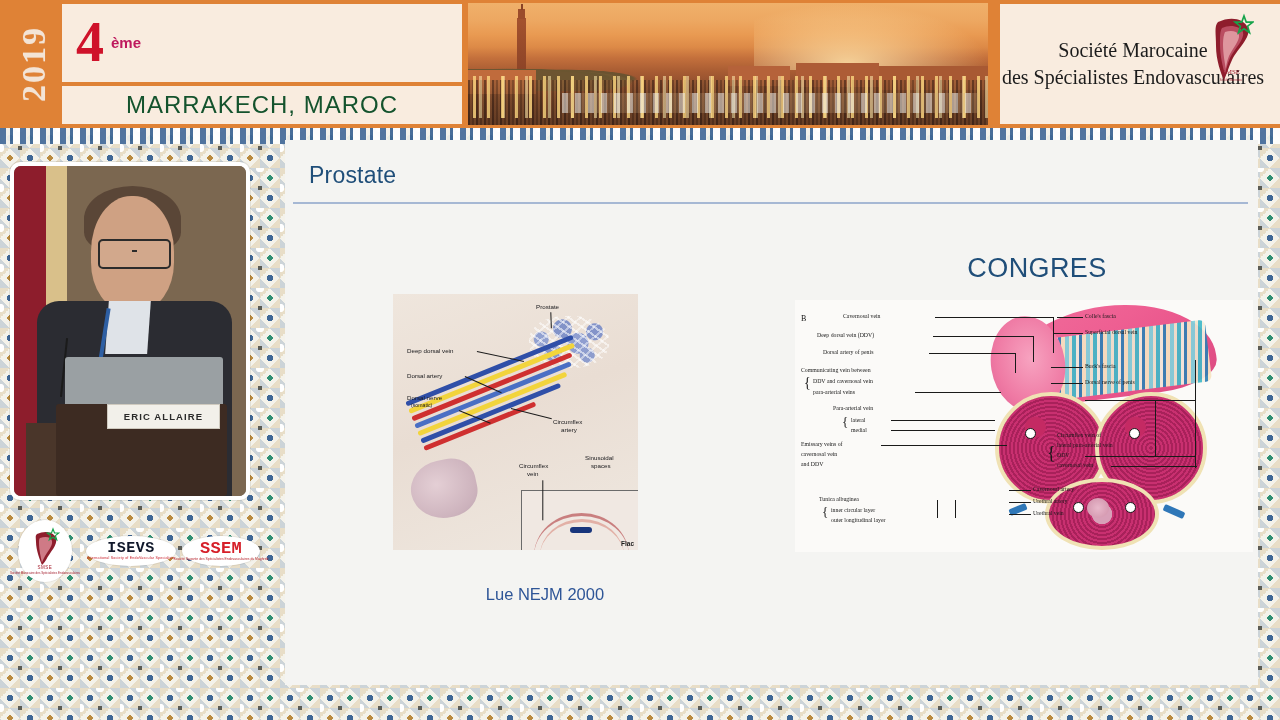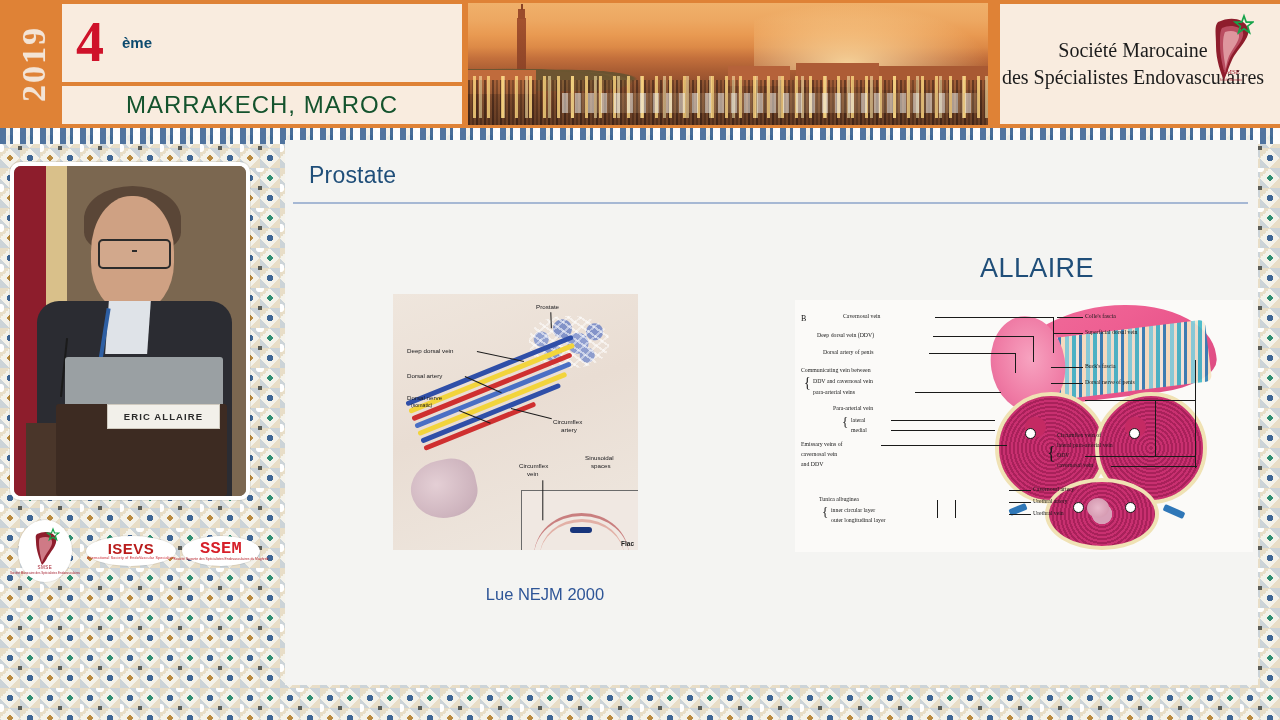--- a/index.html
+++ b/index.html
@@ -39,22 +39,22 @@
     display:flex;align-items:center;
   }
   .big4{
     font-family:"Liberation Serif", serif;
     color:#cf122a;font-weight:bold;font-size:56px;line-height:44px;
     margin-left:14px;margin-top:-2px;
   }
   .cong-block{margin-left:2px;}
   .eme{
     font-family:"Liberation Sans", sans-serif;
-    color:#0c4a6e;font-weight:bold;font-size:15px;line-height:14px;
-    margin-left:16px;margin-bottom:1px;text-align:center;
+    color:#be185d;font-weight:bold;font-size:15px;line-height:14px;
+    margin-left:5px;margin-bottom:1px;text-align:center;
   }
   .cong1,.cong2{
     font-family:"Liberation Serif", serif;
     color:#1c1c1c;font-size:14.5px;letter-spacing:.4px;line-height:16px;
     white-space:nowrap;
   }
   .hdr-rule{
     position:absolute;left:0;top:78px;width:400px;height:4px;background:#df8236;
   }
   .hdr-card-bot{
@@ -241,21 +241,21 @@
   .logorow{position:absolute;left:10px;top:518px;width:250px;height:66px;}
   .logo-oval{
     position:absolute;background:#ffffff;border-radius:50%;
     display:flex;align-items:center;justify-content:center;flex-direction:column;
     box-shadow:0 0 0 1px rgba(0,0,0,.06);
   }
   .logo-smse{left:8px;top:2px;width:54px;height:62px;}
   .logo-isevs{left:76px;top:18px;width:90px;height:30px;}
   .logo-ssem{left:172px;top:18px;width:78px;height:30px;}
   .isevs-txt{
-    color:#b91c1c;font-weight:bold;font-size:15px;letter-spacing:.5px;line-height:14px;
+    color:#0f172a;font-weight:bold;font-size:15px;letter-spacing:.5px;line-height:14px;font-family:Liberation Mono, monospace;
   }
   .isevs-sub{color:#c81b26;font-size:3.6px;letter-spacing:.2px;line-height:5px;white-space:nowrap;}
   .ssem-txt{
     color:#d6202a;font-weight:bold;font-size:17px;letter-spacing:.3px;line-height:16px;
     font-family:Liberation Mono, monospace;
   }
   .ssem-sub{color:#b5212a;font-size:3.4px;line-height:5px;white-space:nowrap;}
   .smse-mini{position:relative;width:30px;height:38px;}
   .smse-cap{color:#a52030;font-size:4.5px;line-height:6px;letter-spacing:.5px;}
   .smse-cap2{color:#a52030;font-size:3px;line-height:4px;white-space:nowrap;}
@@ -511,21 +511,21 @@
       <div class="ssem-txt">SSEM</div>
       <div class="ssem-sub">Société Savante des Spécialistes Endovasculaires du Maghreb</div>
     </div>
   </div>
 
   <div class="slide">
 
     <div class="slide-title">Prostate</div>
     <div class="slide-rule"></div>
     <div class="dots">...</div>
-    <div class="correct">ALLAIRE</div>
+    <div class="correct">CONGRES</div>
 
     <div class="figL">
       <div class="plexus"></div>
       <div class="plexus-net"></div>
 
       <div class="shaft">
         <div class="vessel vblue" style="top:10px;width:180px;"></div>
         <div class="vessel vyellow" style="top:18px;width:178px;"></div>
         <div class="vessel vred" style="top:26px;width:172px;"></div>
         <div class="vessel vblue2" style="top:34px;width:168px;"></div>

